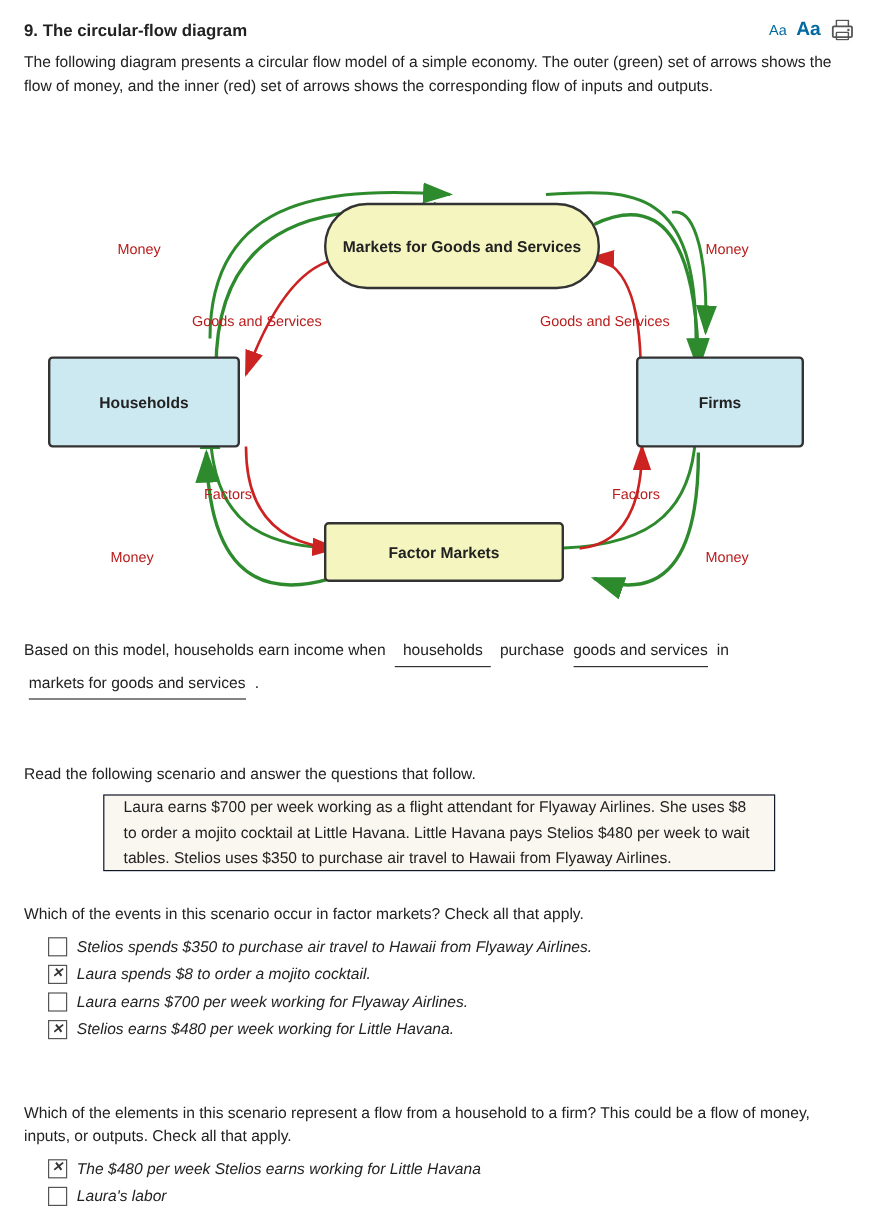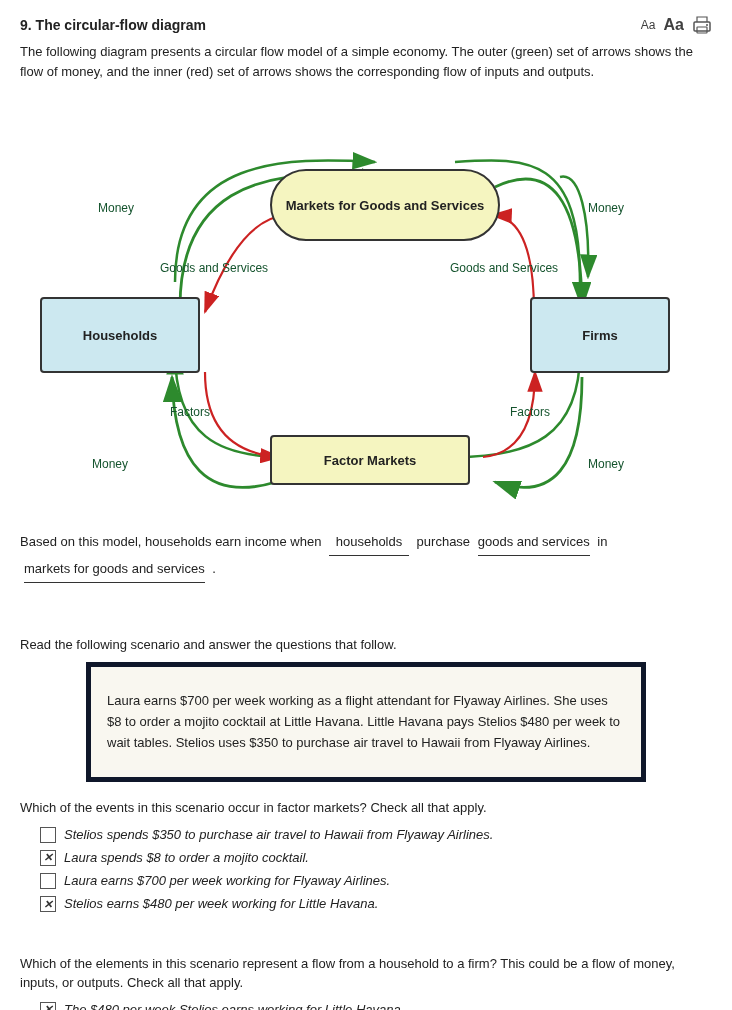--- a/index.html
+++ b/index.html
@@ -19,21 +19,21 @@
     }
     .title {
       font-weight: bold;
       font-size: 14px;
     }
     .aa-controls {
       display: flex;
       align-items: center;
       gap: 8px;
       font-size: 13px;
-      color: #404040;
+      color: #0369a1;
     }
     .aa-small { font-size: 12px; }
     .aa-large { font-size: 16px; font-weight: bold; }
     .description {
       font-size: 13px;
       margin-bottom: 16px;
       line-height: 1.5;
     }
 
     
@@ -63,21 +63,21 @@
     }
     .diag-box.blue {
       background: #cce8f0;
       border-radius: 4px;
     }
 
     
     .diag-label {
       position: absolute;
       font-size: 12px;
-      color: #14532d;
+      color: #b91c1c;
     }
 
     
     .diagram-svg {
       position: absolute;
       top: 0; left: 0;
       width: 100%;
       height: 100%;
       pointer-events: none;
     }
@@ -91,33 +91,33 @@
     .underlined {
       border-bottom: 1px solid #333;
       display: inline-block;
       min-width: 80px;
       text-align: center;
       margin: 0 4px;
     }
 
     
     .scenario-box {
-      border: 5px solid #0f172a;
+      border: 1px solid #0f172a;
       background: #f9f7f0;
-      padding: 24px 16px;
+      padding: 0 16px;
       margin: 10px auto;
       max-width: 560px;
       font-size: 13px;
       line-height: 1.6;
     }
 
     
     .question-text {
       font-size: 13px;
-      margin: 16px 0 8px 0;
+      margin: 26px 0 8px 0;
       line-height: 1.5;
     }
     .checkbox-list {
       list-style: none;
       margin: 0 0 8px 20px;
     }
     .checkbox-list li {
       display: flex;
       align-items: flex-start;
       margin-bottom: 5px;

